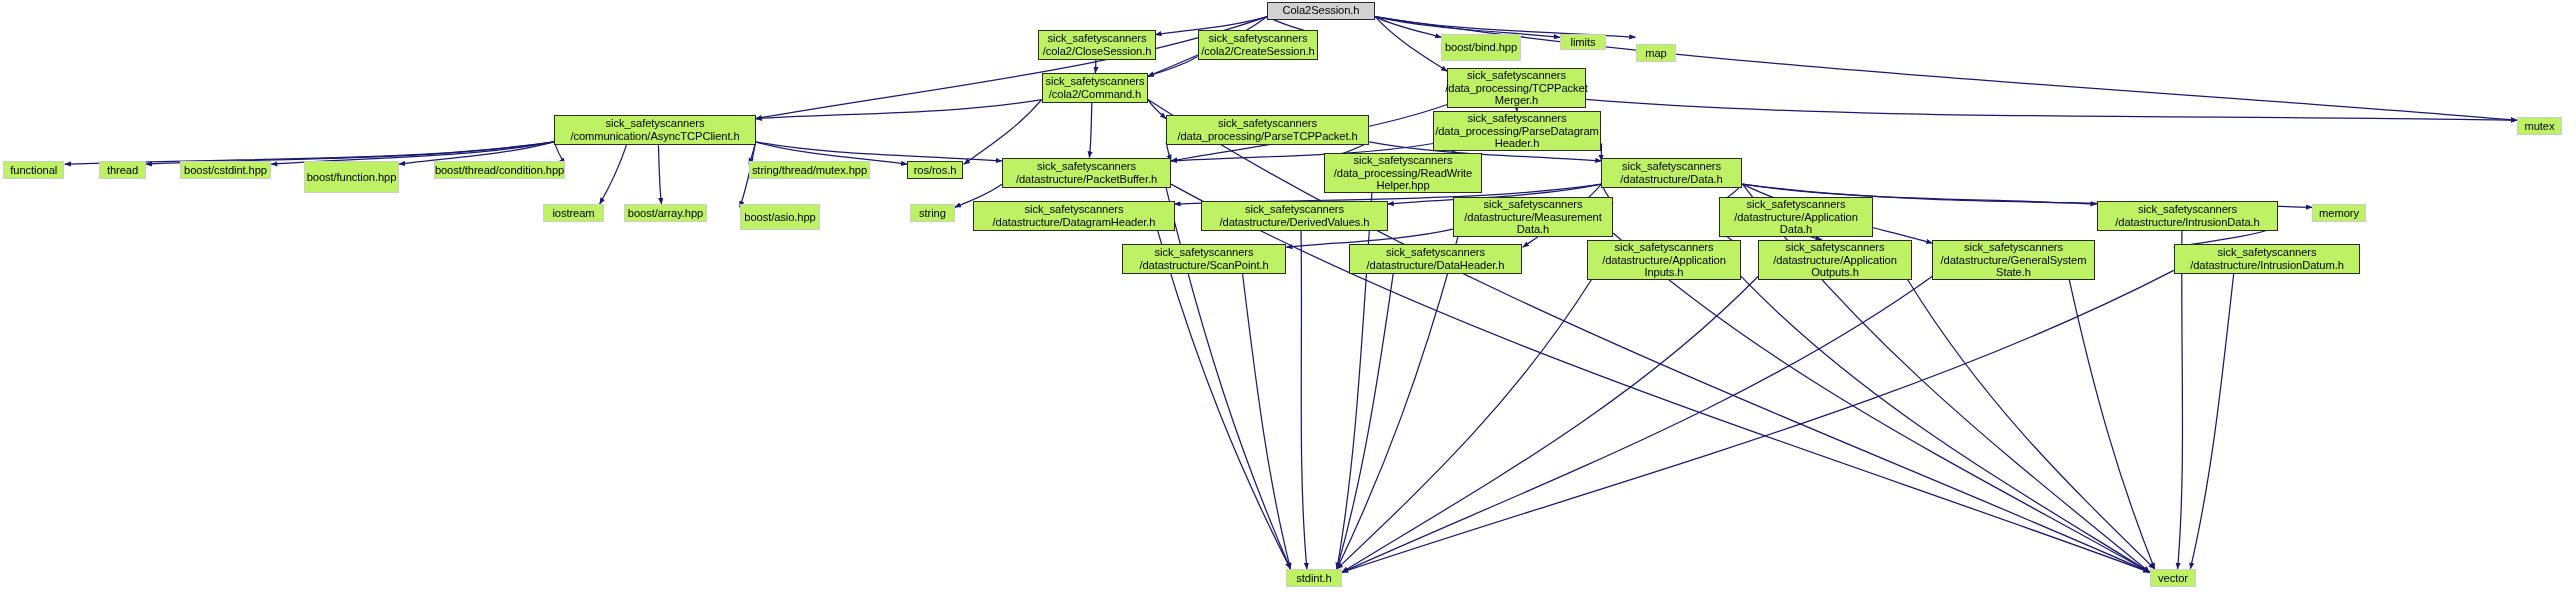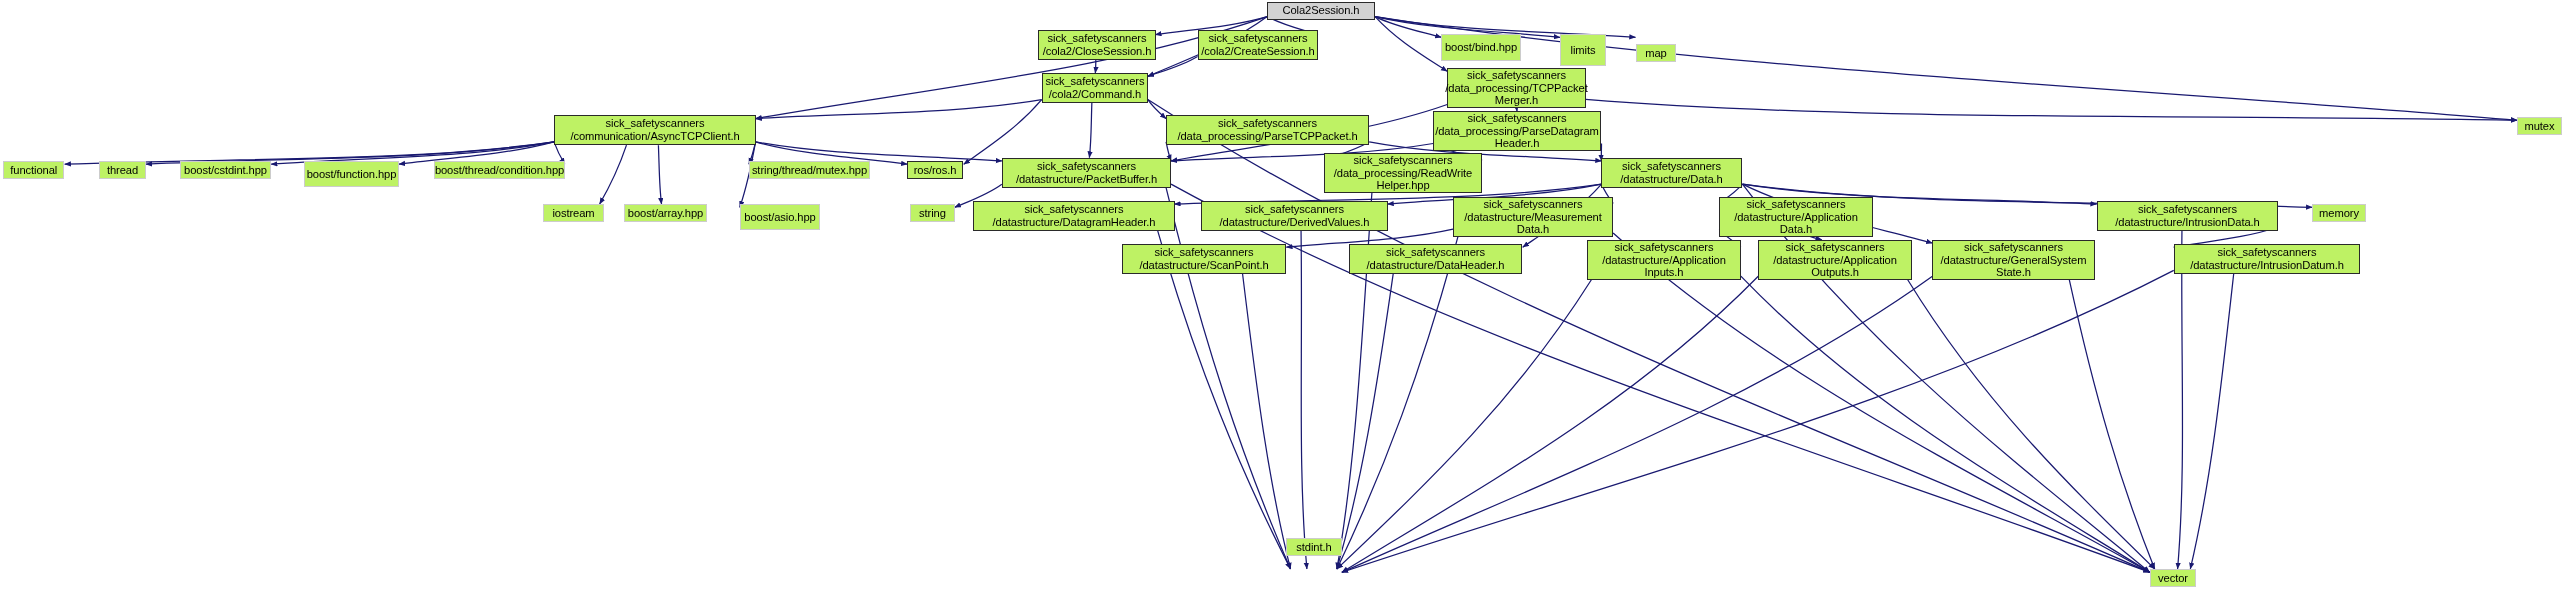--- a/index.html
+++ b/index.html
@@ -131,39 +131,39 @@
         <path d="M2693.275,330 C2677.5925,471.926875 2665.988125,579.2 2641,686" marker-end="url(#arrow)"></path>
       </g>
   </svg>
   <div id="node-layer">
       <div class="node root" style="left: 1267px; top: 1.7px; width: 108px; height: 18px; justify-content: center;"><span class="lbl">Cola2Session.h</span></div>
       <div class="node strong" style="left: 1038px; top: 30px; width: 118px; height: 30px;"><span class="lbl">sick_safetyscanners
 /cola2/CloseSession.h</span></div>
       <div class="node strong" style="left: 1198px; top: 30px; width: 120px; height: 30px;"><span class="lbl">sick_safetyscanners
 /cola2/CreateSession.h</span></div>
       <div class="node " style="left: 1441px; top: 34px; width: 80px; height: 27px;"><span class="lbl">boost/bind.hpp</span></div>
-      <div class="node " style="left: 1560px; top: 34px; width: 46px; height: 32px;"><span class="lbl">limits</span></div>
+      <div class="node " style="left: 1560px; top: 34px; width: 46px; height: 16px;"><span class="lbl">limits</span></div>
       <div class="node " style="left: 1636px; top: 44px; width: 40px; height: 18px;"><span class="lbl">map</span></div>
       <div class="node strong" style="left: 1042px; top: 73px; width: 106px; height: 30px;"><span class="lbl">sick_safetyscanners
 /cola2/Command.h</span></div>
       <div class="node strong" style="left: 1447px; top: 68px; width: 139px; height: 40px;"><span class="lbl">sick_safetyscanners
 /data_processing/TCPPacket
 Merger.h</span></div>
       <div class="node strong" style="left: 554px; top: 115px; width: 202px; height: 30px;"><span class="lbl">sick_safetyscanners
 /communication/AsyncTCPClient.h</span></div>
       <div class="node strong" style="left: 1166px; top: 115px; width: 203px; height: 30px;"><span class="lbl">sick_safetyscanners
 /data_processing/ParseTCPPacket.h</span></div>
       <div class="node strong" style="left: 1433px; top: 111px; width: 168px; height: 40px;"><span class="lbl">sick_safetyscanners
 /data_processing/ParseDatagram
 Header.h</span></div>
       <div class="node " style="left: 2517px; top: 117px; width: 45px; height: 18px;"><span class="lbl">mutex</span></div>
       <div class="node " style="left: 3.3px; top: 161px; width: 61px; height: 18px;"><span class="lbl">functional</span></div>
       <div class="node " style="left: 99px; top: 161px; width: 47px; height: 18px;"><span class="lbl">thread</span></div>
       <div class="node " style="left: 180px; top: 161px; width: 91px; height: 18px;"><span class="lbl">boost/cstdint.hpp</span></div>
-      <div class="node " style="left: 304px; top: 161px; width: 95px; height: 26px;"><span class="lbl">boost/function.hpp</span></div>
+      <div class="node " style="left: 304px; top: 161px; width: 95px; height: 32px;"><span class="lbl">boost/function.hpp</span></div>
       <div class="node " style="left: 434px; top: 161px; width: 131px; height: 18px;"><span class="lbl">boost/thread/condition.hpp</span></div>
       <div class="node " style="left: 749px; top: 161px; width: 121px; height: 18px;"><span class="lbl">string/thread/mutex.hpp</span></div>
       <div class="node strong" style="left: 907px; top: 161px; width: 56px; height: 18px;"><span class="lbl">ros/ros.h</span></div>
       <div class="node strong" style="left: 1002px; top: 158px; width: 169px; height: 30px;"><span class="lbl">sick_safetyscanners
 /datastructure/PacketBuffer.h</span></div>
       <div class="node strong" style="left: 1324px; top: 153px; width: 158px; height: 40px;"><span class="lbl">sick_safetyscanners
 /data_processing/ReadWrite
 Helper.hpp</span></div>
       <div class="node strong" style="left: 1601px; top: 158px; width: 141px; height: 30px;"><span class="lbl">sick_safetyscanners
 /datastructure/Data.h</span></div>
@@ -192,17 +192,17 @@
 /datastructure/Application
 Inputs.h</span></div>
       <div class="node strong" style="left: 1758px; top: 240px; width: 154px; height: 40px;"><span class="lbl">sick_safetyscanners
 /datastructure/Application
 Outputs.h</span></div>
       <div class="node strong" style="left: 1932px; top: 240px; width: 163px; height: 40px;"><span class="lbl">sick_safetyscanners
 /datastructure/GeneralSystem
 State.h</span></div>
       <div class="node strong" style="left: 2174px; top: 244px; width: 186px; height: 30px;"><span class="lbl">sick_safetyscanners
 /datastructure/IntrusionDatum.h</span></div>
-      <div class="node " style="left: 1286px; top: 538px; width: 56px; height: 18px;"><span class="lbl">stdint.h</span></div>
+      <div class="node " style="left: 1286px; top: 569px; width: 56px; height: 18px;"><span class="lbl">stdint.h</span></div>
       <div class="node " style="left: 2150px; top: 569px; width: 46px; height: 18px;"><span class="lbl">vector</span></div>
     </div>
 </div>
 
 
 </body></html>

